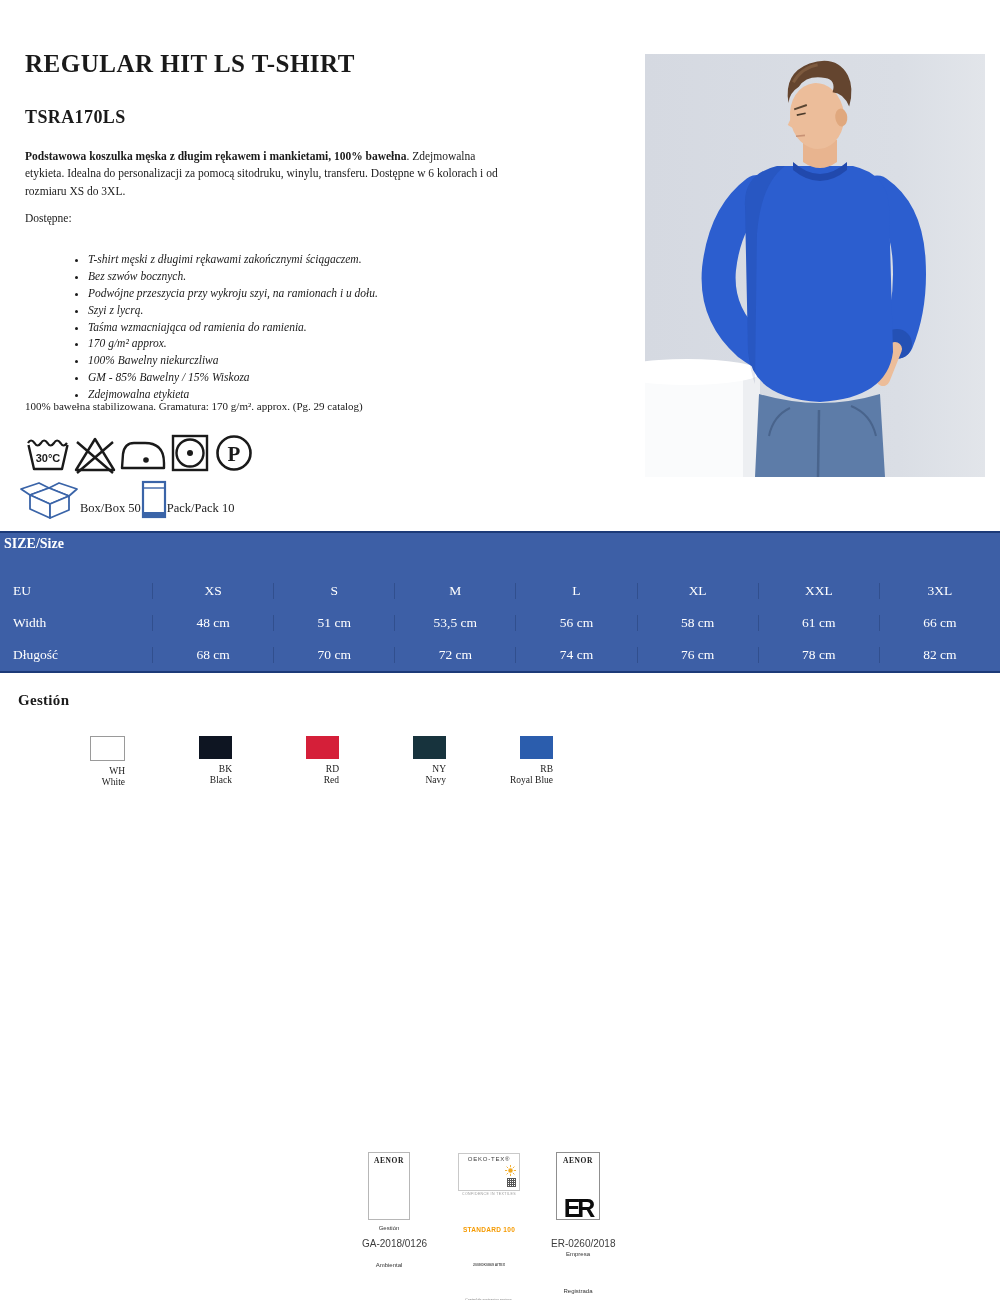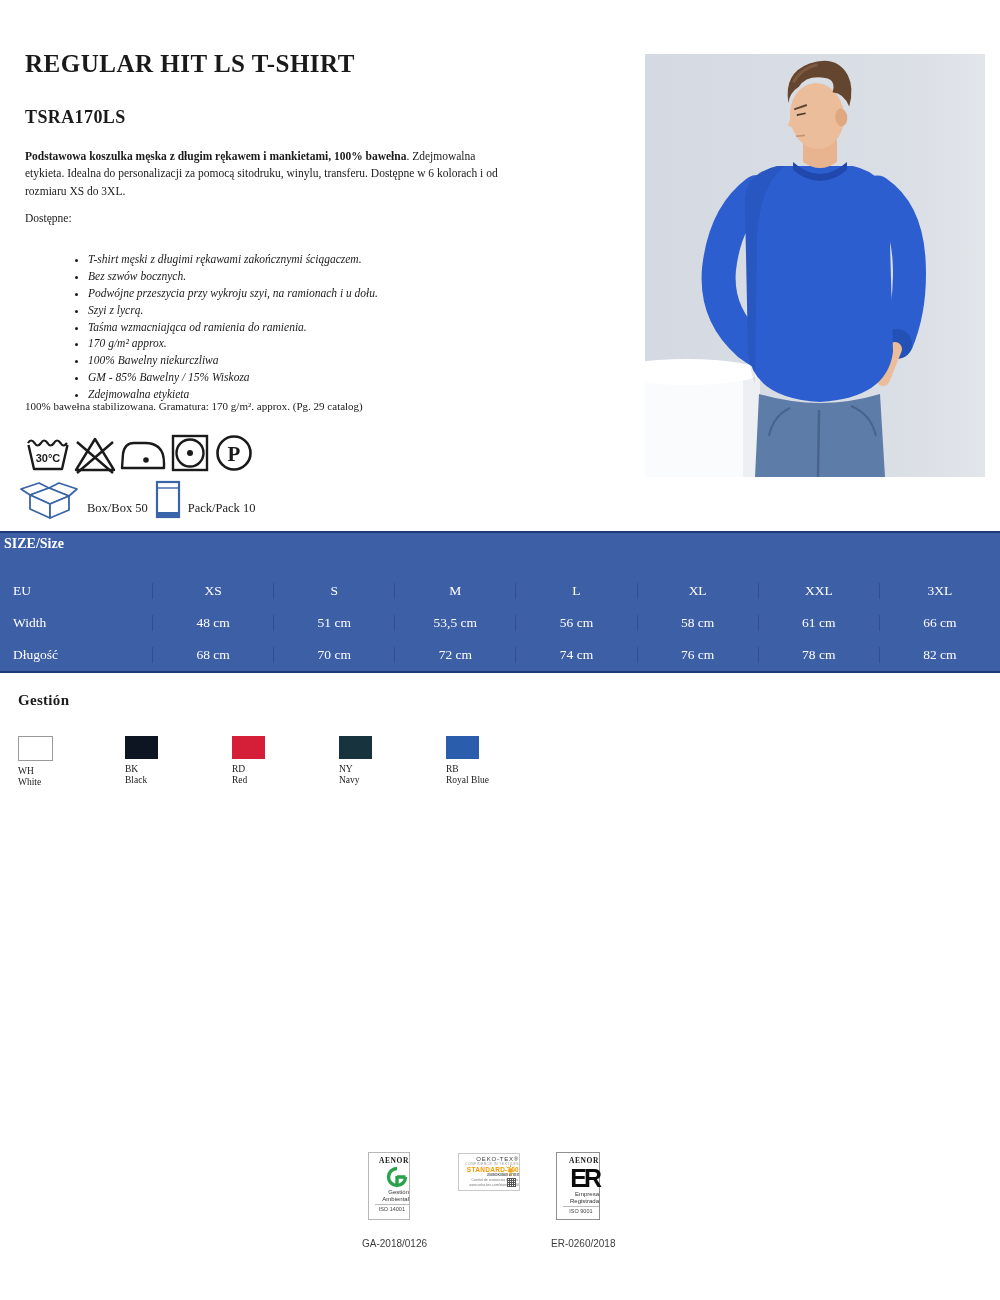--- a/index.html
+++ b/index.html
@@ -11,42 +11,42 @@
   .prodcode{left:25px;top:107px;font-size:18px;font-weight:bold;letter-spacing:.4px;}
   .desc{left:25px;top:148px;width:474px;font-size:11.5px;line-height:1.52;}
   .details-head{left:25px;top:212px;font-size:11.5px;}
   .details-list{left:56px;top:236px;margin:16px;padding-left:16px;font-size:11.5px;font-style:italic;}
   .details-list li{margin-bottom:2.5px;line-height:1.25;}
   .fabric-note{left:25px;top:400px;font-size:11px;}
 
   .care-row{left:24px;top:432px;display:flex;align-items:center;gap:0;}
   .care-row svg{display:block;}
 
-  .pack-row{left:18px;top:476px;display:flex;align-items:flex-end;gap:7px;}
+  .pack-row{left:18px;top:476px;display:flex;align-items:flex-end;gap:0;}
   .pack-row .plabel{font-size:12.5px;padding-bottom:4px;color:#222;}
 
   .size-table{left:0;top:531px;width:1000px;height:138px;background:#3d5fa6;
               border-top:2px solid #1c3a78;border-bottom:2px solid #1c3a78;color:#fff;box-sizing:content-box;}
   .size-heading{position:absolute;top:3px;left:4px;font-size:14px;font-weight:bold;}
   .size-grid{position:absolute;top:42px;left:0;right:0;}
   .size-row{display:flex;height:32px;align-items:center;font-size:13.5px;}
   .size-row .lbl{width:152px;padding-left:13px;box-sizing:border-box;}
   .size-row .val{flex:1;text-align:center;border-left:1px solid rgba(10,25,60,.22);}
 
   .colors-head{left:18px;top:692px;font-size:15px;font-weight:bold;letter-spacing:.3px;}
   .swatch-row{left:18px;top:736px;display:flex;}
-  .swatch-item{width:107px;display:flex;flex-direction:column;align-items:flex-start;}
+  .swatch-item{width:107px;display:flex;flex-direction:column;align-items:flex-end;}
   .swatch-box{width:33px;height:23px;}
   .swatch-box.melange{background:repeating-linear-gradient(45deg,#b5b2ad 0 2px,#9b9893 2px 4px,#a9a6a1 4px 6px);}
   .swatch-code{font-size:9.5px;margin-top:5px;line-height:11px;}
   .swatch-name{font-size:9.5px;line-height:11px;}
 
   .photo{left:645px;top:54px;width:340px;height:423px;}
 
-  .cert{position:absolute;background:#fff;display:flex;flex-direction:column;align-items:flex-end;}
+  .cert{position:absolute;background:#fff;display:flex;flex-direction:column;align-items:center;gap:30px;}
   .aenor-ga{left:368px;top:1152px;width:40px;height:66px;border:1px solid #b7b7b7;}
   .aenor-er{left:556px;top:1152px;width:42px;height:66px;border:1px solid #8f8f8f;}
   .aenor-brand{font-size:7.5px;font-weight:bold;letter-spacing:.6px;margin-top:3px;font-family:"Liberation Serif",serif;}
   .aenor-sub{font-size:6px;line-height:6.5px;color:#333;text-align:center;font-family:"Liberation Sans",sans-serif;}
   .aenor-iso{font-size:5.5px;color:#444;border-top:1px solid #bbb;width:86%;text-align:center;margin-top:2px;padding-top:1px;font-family:"Liberation Sans",sans-serif;}
   .er-mark{font-family:"Liberation Sans",sans-serif;font-weight:900;font-size:25px;letter-spacing:-3px;line-height:24px;color:#0c0c0c;margin:1px 0;}
   .oeko{left:458px;top:1153px;width:60px;height:36px;border:1px solid #c9c9c9;font-family:"Liberation Sans",sans-serif;}
   .oeko-line1{font-size:6px;letter-spacing:.8px;color:#3a3a3a;margin-top:2px;}
   .oeko-line2{font-size:3.5px;letter-spacing:.4px;color:#999;}
   .oeko-std{font-size:6.5px;font-weight:bold;color:#f59a00;letter-spacing:.3px;}

